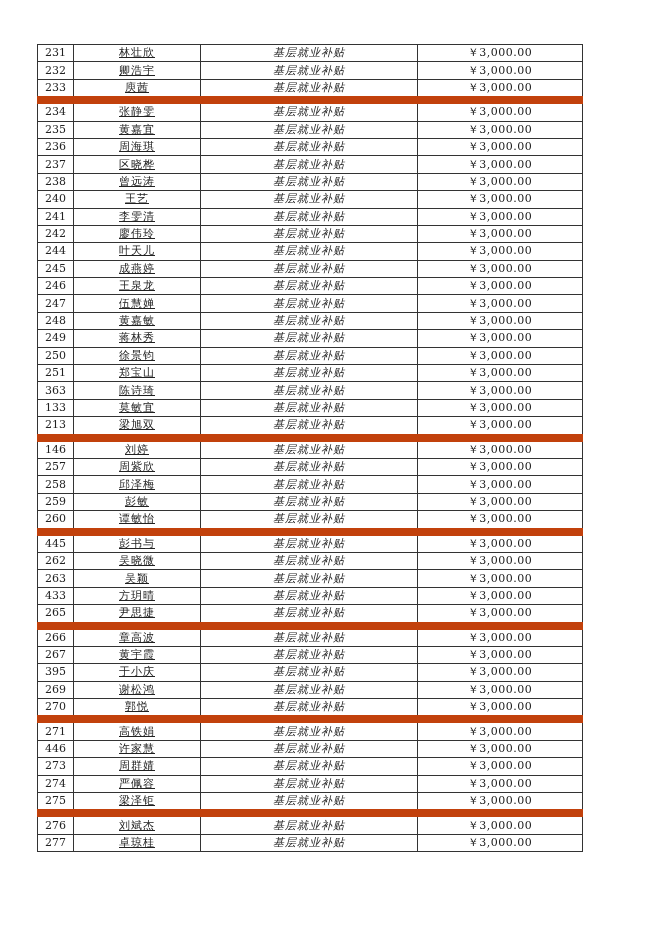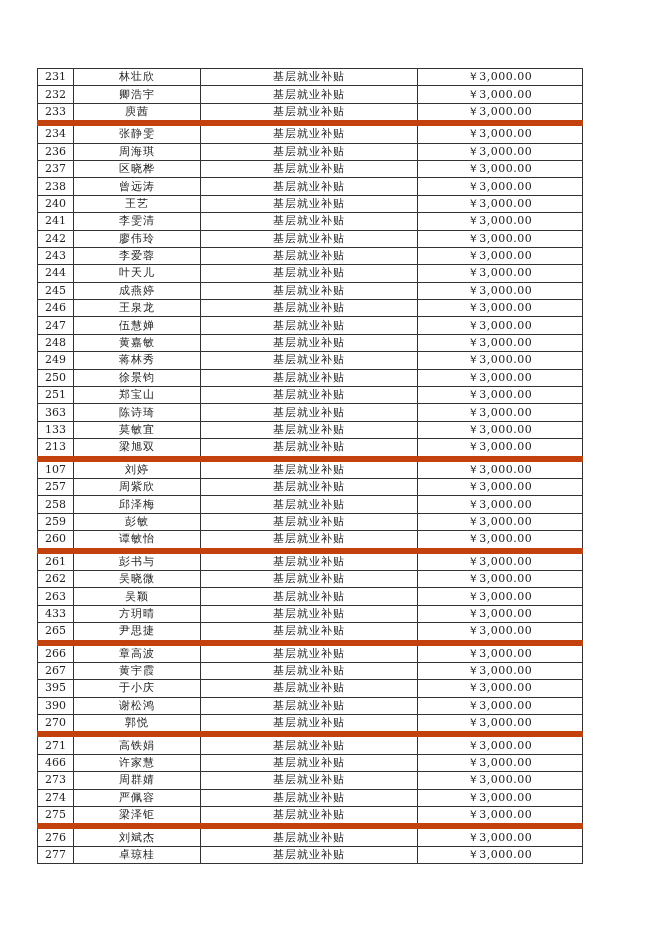--- a/index.html
+++ b/index.html
@@ -1,26 +1,26 @@
 <!DOCTYPE html>
 <html><head>
 <meta charset="utf-8">
 <style>
   html, body { margin: 0; padding: 0; background: #ffffff; }
   body { width: 662px; height: 936px; position: relative; overflow: hidden;
          font-family: "DejaVu Serif", "Liberation Serif", serif; color: #222; }
-  table { position: absolute; left: 37px; top: 68px; border-collapse: collapse;
+  table { position: absolute; left: 37px; top: 44px; border-collapse: collapse;
           table-layout: fixed; width: 545px; }
   td { height: 16.4px; padding: 0; border: 1px solid #333; text-align: center;
        font-size: 11px; line-height: 16px; white-space: nowrap; overflow: hidden; }
   td.c1 { width: 35px; font-size: 11px; }
-  td.c2 { width: 126px; letter-spacing: 1px; }
-  td.c3 { width: 216px; letter-spacing: 1px; }
+  td.c2 { width: 126px; letter-spacing: 1px; text-decoration: underline; }
+  td.c3 { width: 216px; letter-spacing: 1px; font-style: italic; }
   td.c4 { width: 164px; letter-spacing: 0.5px; }
-  tr.thick td { border-top: 6px solid #c2410c; }
+  tr.thick td { border-top: 8px solid #c2410c; }
 </style>
 </head>
 <body>
 
 <table>
   <tbody id="tbody">
       <tr>
         <td class="c1">231</td>
         <td class="c2">林壮欣</td>
         <td class="c3">基层就业补贴</td>
@@ -38,20 +38,26 @@
         <td class="c3">基层就业补贴</td>
         <td class="c4">￥3,000.00</td>
       </tr>
       <tr class="thick">
         <td class="c1">234</td>
         <td class="c2">张静雯</td>
         <td class="c3">基层就业补贴</td>
         <td class="c4">￥3,000.00</td>
       </tr>
       <tr>
+        <td class="c1">235</td>
+        <td class="c2">黄嘉宜</td>
+        <td class="c3">基层就业补贴</td>
+        <td class="c4">￥3,000.00</td>
+      </tr>
+      <tr>
         <td class="c1">236</td>
         <td class="c2">周海琪</td>
         <td class="c3">基层就业补贴</td>
         <td class="c4">￥3,000.00</td>
       </tr>
       <tr>
         <td class="c1">237</td>
         <td class="c2">区晓桦</td>
         <td class="c3">基层就业补贴</td>
         <td class="c4">￥3,000.00</td>
@@ -74,26 +80,20 @@
         <td class="c3">基层就业补贴</td>
         <td class="c4">￥3,000.00</td>
       </tr>
       <tr>
         <td class="c1">242</td>
         <td class="c2">廖伟玲</td>
         <td class="c3">基层就业补贴</td>
         <td class="c4">￥3,000.00</td>
       </tr>
       <tr>
-        <td class="c1">243</td>
-        <td class="c2">李爱蓉</td>
-        <td class="c3">基层就业补贴</td>
-        <td class="c4">￥3,000.00</td>
-      </tr>
-      <tr>
         <td class="c1">244</td>
         <td class="c2">叶天儿</td>
         <td class="c3">基层就业补贴</td>
         <td class="c4">￥3,000.00</td>
       </tr>
       <tr>
         <td class="c1">245</td>
         <td class="c2">成燕婷</td>
         <td class="c3">基层就业补贴</td>
         <td class="c4">￥3,000.00</td>
@@ -146,21 +146,21 @@
         <td class="c3">基层就业补贴</td>
         <td class="c4">￥3,000.00</td>
       </tr>
       <tr>
         <td class="c1">213</td>
         <td class="c2">梁旭双</td>
         <td class="c3">基层就业补贴</td>
         <td class="c4">￥3,000.00</td>
       </tr>
       <tr class="thick">
-        <td class="c1">107</td>
+        <td class="c1">146</td>
         <td class="c2">刘婷</td>
         <td class="c3">基层就业补贴</td>
         <td class="c4">￥3,000.00</td>
       </tr>
       <tr>
         <td class="c1">257</td>
         <td class="c2">周紫欣</td>
         <td class="c3">基层就业补贴</td>
         <td class="c4">￥3,000.00</td>
       </tr>
@@ -176,21 +176,21 @@
         <td class="c3">基层就业补贴</td>
         <td class="c4">￥3,000.00</td>
       </tr>
       <tr>
         <td class="c1">260</td>
         <td class="c2">谭敏怡</td>
         <td class="c3">基层就业补贴</td>
         <td class="c4">￥3,000.00</td>
       </tr>
       <tr class="thick">
-        <td class="c1">261</td>
+        <td class="c1">445</td>
         <td class="c2">彭书与</td>
         <td class="c3">基层就业补贴</td>
         <td class="c4">￥3,000.00</td>
       </tr>
       <tr>
         <td class="c1">262</td>
         <td class="c2">吴晓微</td>
         <td class="c3">基层就业补贴</td>
         <td class="c4">￥3,000.00</td>
       </tr>
@@ -224,39 +224,39 @@
         <td class="c3">基层就业补贴</td>
         <td class="c4">￥3,000.00</td>
       </tr>
       <tr>
         <td class="c1">395</td>
         <td class="c2">于小庆</td>
         <td class="c3">基层就业补贴</td>
         <td class="c4">￥3,000.00</td>
       </tr>
       <tr>
-        <td class="c1">390</td>
+        <td class="c1">269</td>
         <td class="c2">谢松鸿</td>
         <td class="c3">基层就业补贴</td>
         <td class="c4">￥3,000.00</td>
       </tr>
       <tr>
         <td class="c1">270</td>
         <td class="c2">郭悦</td>
         <td class="c3">基层就业补贴</td>
         <td class="c4">￥3,000.00</td>
       </tr>
       <tr class="thick">
         <td class="c1">271</td>
         <td class="c2">高铁娟</td>
         <td class="c3">基层就业补贴</td>
         <td class="c4">￥3,000.00</td>
       </tr>
       <tr>
-        <td class="c1">466</td>
+        <td class="c1">446</td>
         <td class="c2">许家慧</td>
         <td class="c3">基层就业补贴</td>
         <td class="c4">￥3,000.00</td>
       </tr>
       <tr>
         <td class="c1">273</td>
         <td class="c2">周群婧</td>
         <td class="c3">基层就业补贴</td>
         <td class="c4">￥3,000.00</td>
       </tr>

